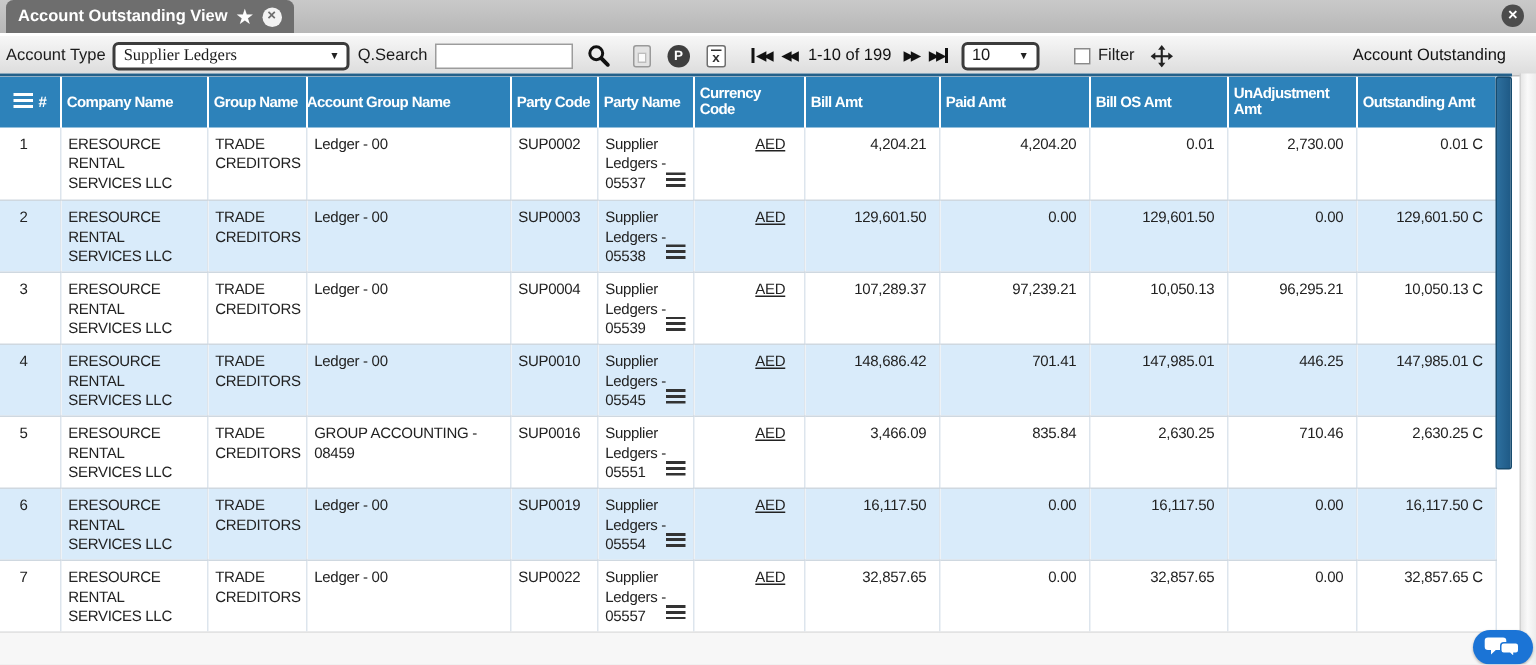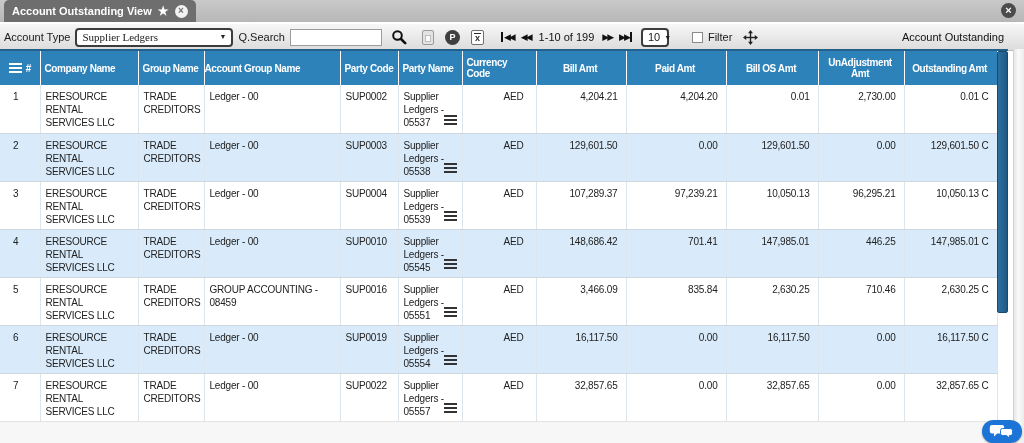--- a/index.html
+++ b/index.html
@@ -37,21 +37,21 @@
     border-bottom:1px solid #bdbdbd;
     display:flex; align-items:center; padding:0 4px; gap:5px; font-size:11px;
   }
   .tb-label { white-space:nowrap; }
   .select {
     background:#fff; border:2px solid #3c3c3c; border-radius:4px; height:19px;
     display:flex; align-items:center; padding:0 5px; cursor:pointer; gap:4px;
   }
   .select .chev { margin-left:auto; font-size:7px; color:#222; }
   .sel-account-type { width:158px;font-family:Liberation Serif, serif; }
-  .sel-page-size { width:28px; border-width:2px; margin-left:4px; }
+  .sel-page-size { width:52px; border-width:2px; margin-left:4px; }
   .search-input {
     width:92px; height:17px; border:1px solid #9c9c9c; background:#fff;
     font-family:inherit; font-size:11px; padding:0 3px; outline:none;
   }
   .icon-btn { display:flex; align-items:center; justify-content:center; cursor:pointer; }
   .search-btn { margin-left:4px; }
   .doc-icon {
     width:12px; height:15px; background:#e3e3e3; border:1px solid #9a9a9a;
     border-radius:2px; position:relative; margin-left:10px;
   }
@@ -89,31 +89,31 @@
     border-top:2px solid #246089; background:#fff;
   }
   table { border-collapse:collapse; table-layout:fixed; width:997px; }
   thead th {
     background:#2d82ba; color:#fff; font-size:10px; font-weight:700;
     letter-spacing:-0.4px; height:34px; padding:2px 4px; text-align:left;
     border-right:1px solid rgba(255,255,255,.35); cursor:pointer; overflow:hidden;
   }
   thead th.h-num { text-align:center; }
   thead th.h-left { text-align:left; padding-left:0; }
-  thead th.h-amt { text-align:center; padding-right:6px; }
+  thead th.h-amt { text-align:left; padding-right:6px; }
   tbody td {
     font-size:10px; letter-spacing:-0.2px; color:#222; vertical-align:top;
     padding:5px 5px 2px 5px; height:48px; border-right:1px solid #dde5ed;
     border-bottom:1px solid #cfd8e0; overflow:hidden; line-height:13px;
     background:#fff;
   }
   tbody tr.alt td { background:#d9ebfa; }
   td.c-num { padding-left:13px; }
   td.c-amt { text-align:right; padding-right:8px; white-space:nowrap; }
-  td.c-cur { text-align:right; padding-right:12px; }
+  td.c-cur { text-align:right; padding-right:12px;text-decoration:underline; }
   td.c-party-name { position:relative; }
   .hamburger {
     display:inline-block; width:13px; height:10px;
     background:repeating-linear-gradient(to bottom, currentColor 0 2px, transparent 2px 4px);
   }
   th .hamburger { color:#fff; margin-right:4px; vertical-align:-1px; }
   .row-list-icon {
     position:absolute; right:5px; bottom:8px; color:#333; cursor:pointer;
   }
   

